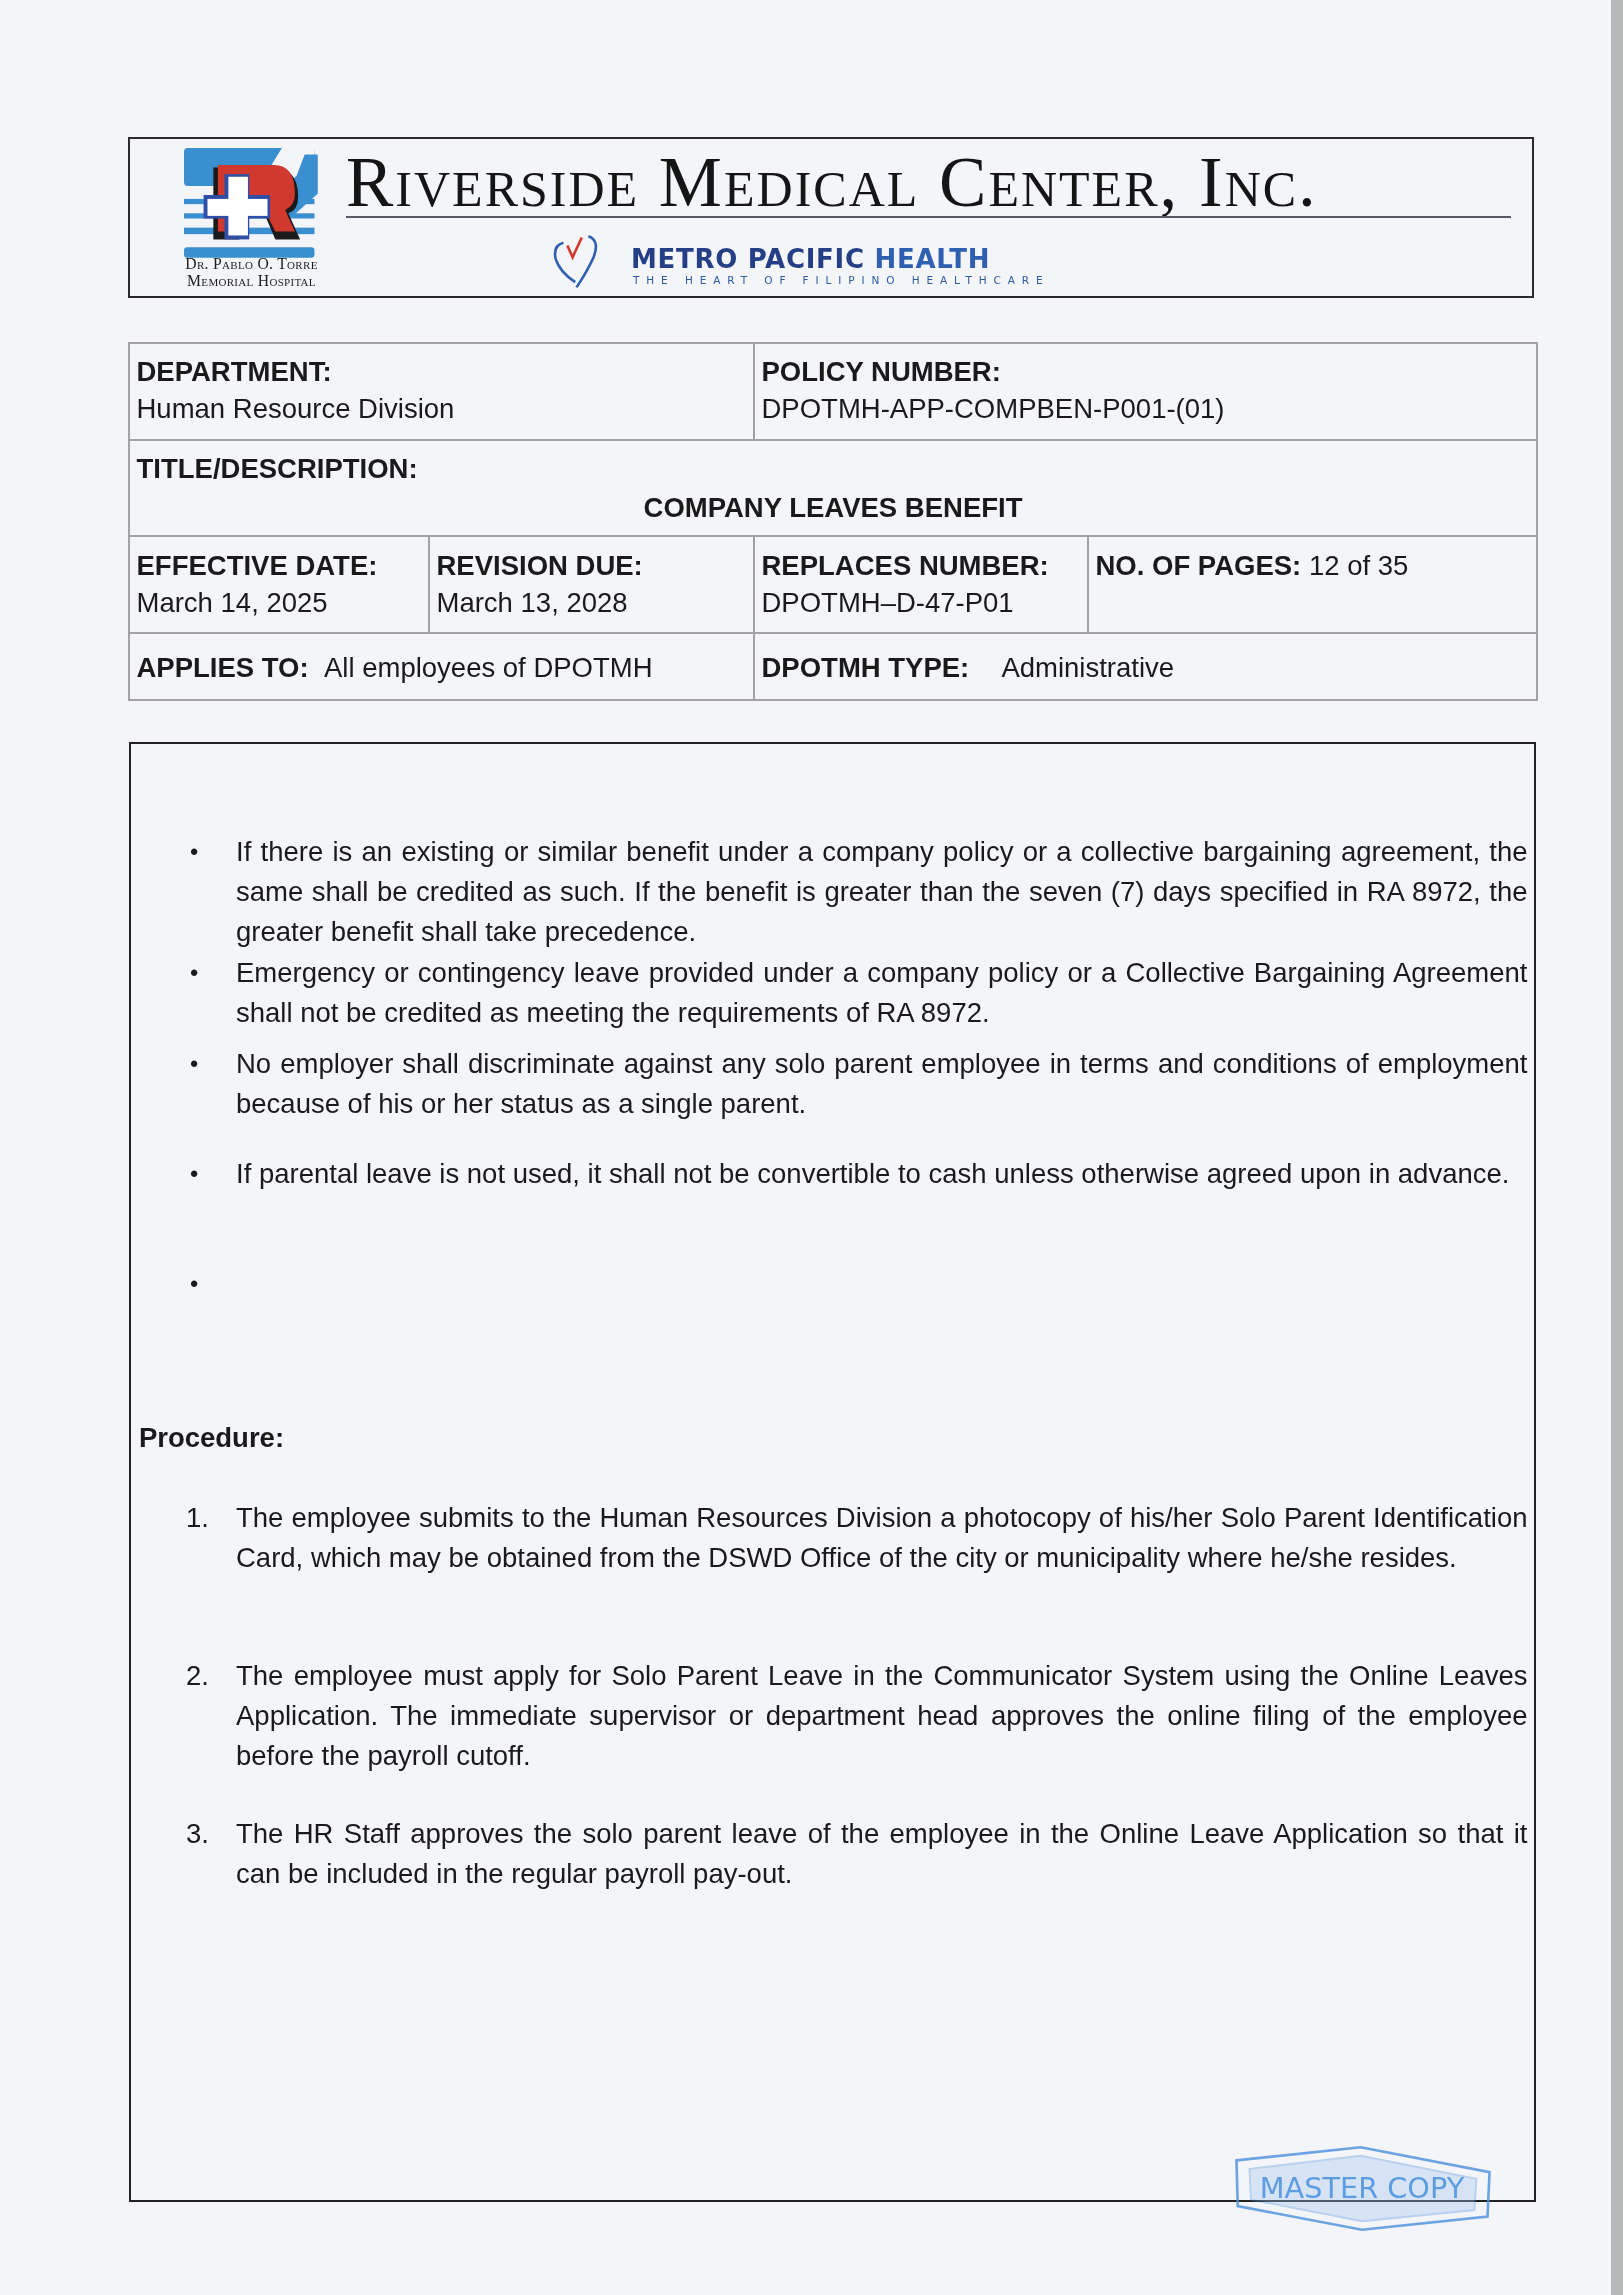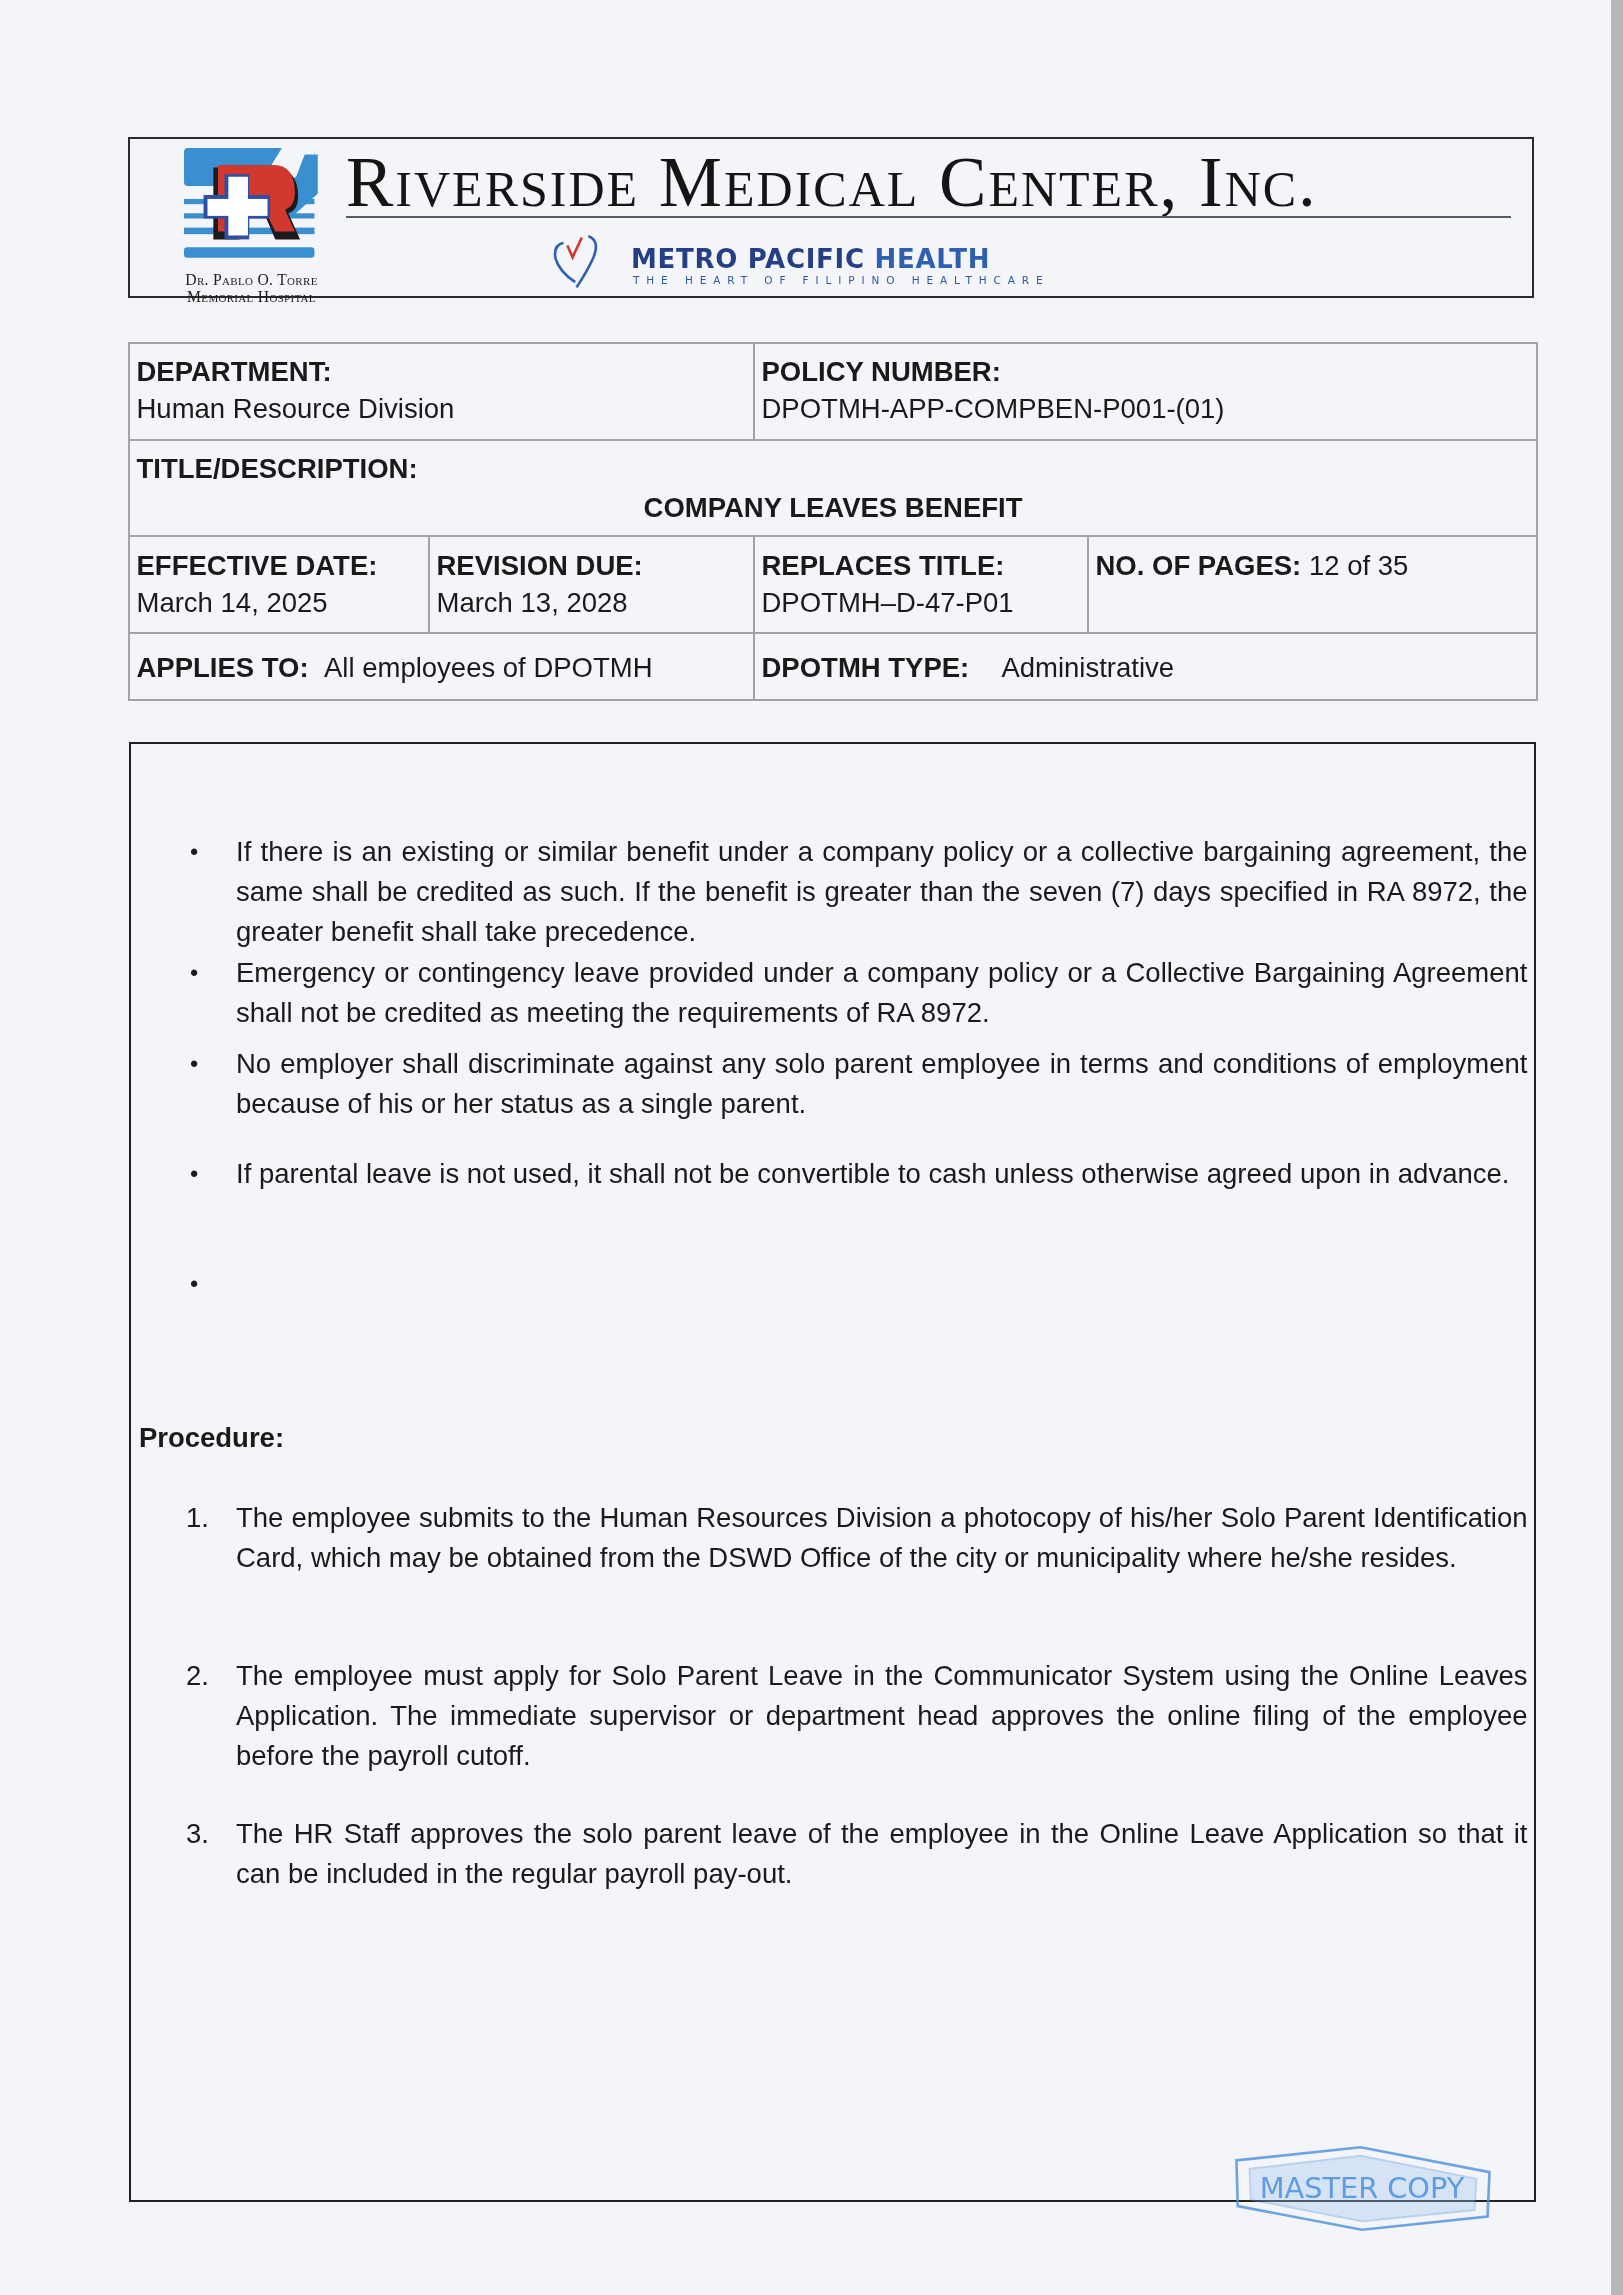--- a/index.html
+++ b/index.html
@@ -15,21 +15,21 @@
   }
   
   .letterhead {
     position: absolute; left: 128px; top: 137px; width: 1406px; height: 161px;
     border: 2px solid #2b2b2b; box-sizing: border-box;
   }
   .logo {
     position: absolute; left: 54px; top: 9.2px; width: 137px; height: 111px;
   }
   .logo-caption {
-    position: absolute; left: 33px; top: 132px; width: 177px;
+    position: absolute; left: 33px; top: 116px; width: 177px;
     font-family: "Liberation Serif", serif; font-size: 15.7px; line-height: 17px;
     text-align: center; letter-spacing: 0.3px; color: #1e1e1e;
     font-variant: small-caps;
   }
   .org-name {
     position: absolute; left: 216px; top: 3.9px; width: 1178px;
     font-family: "Liberation Serif", "DejaVu Serif", serif;
     font-size: 71px; line-height: 79px; letter-spacing: 2px;
     font-variant: small-caps; color: #151515; white-space: nowrap;
   }
@@ -149,21 +149,21 @@
   <tr class="row-c">
     <td>
       <div class="lbl">EFFECTIVE DATE:</div>
       <div>March 14, 2025</div>
     </td>
     <td>
       <div class="lbl">REVISION DUE:</div>
       <div>March 13, 2028</div>
     </td>
     <td>
-      <div class="lbl">REPLACES TITLE:</div>
+      <div class="lbl">REPLACES NUMBER:</div>
       <div>DPOTMH–D-47-P01</div>
     </td>
     <td>
       <span class="lbl">NO. OF PAGES:</span>
       <span>12 of 35</span>
     </td>
   </tr>
   <tr class="row-d">
     <td colspan="2">
       <span class="lbl">APPLIES TO:</span><span class="gap-sm"></span>

